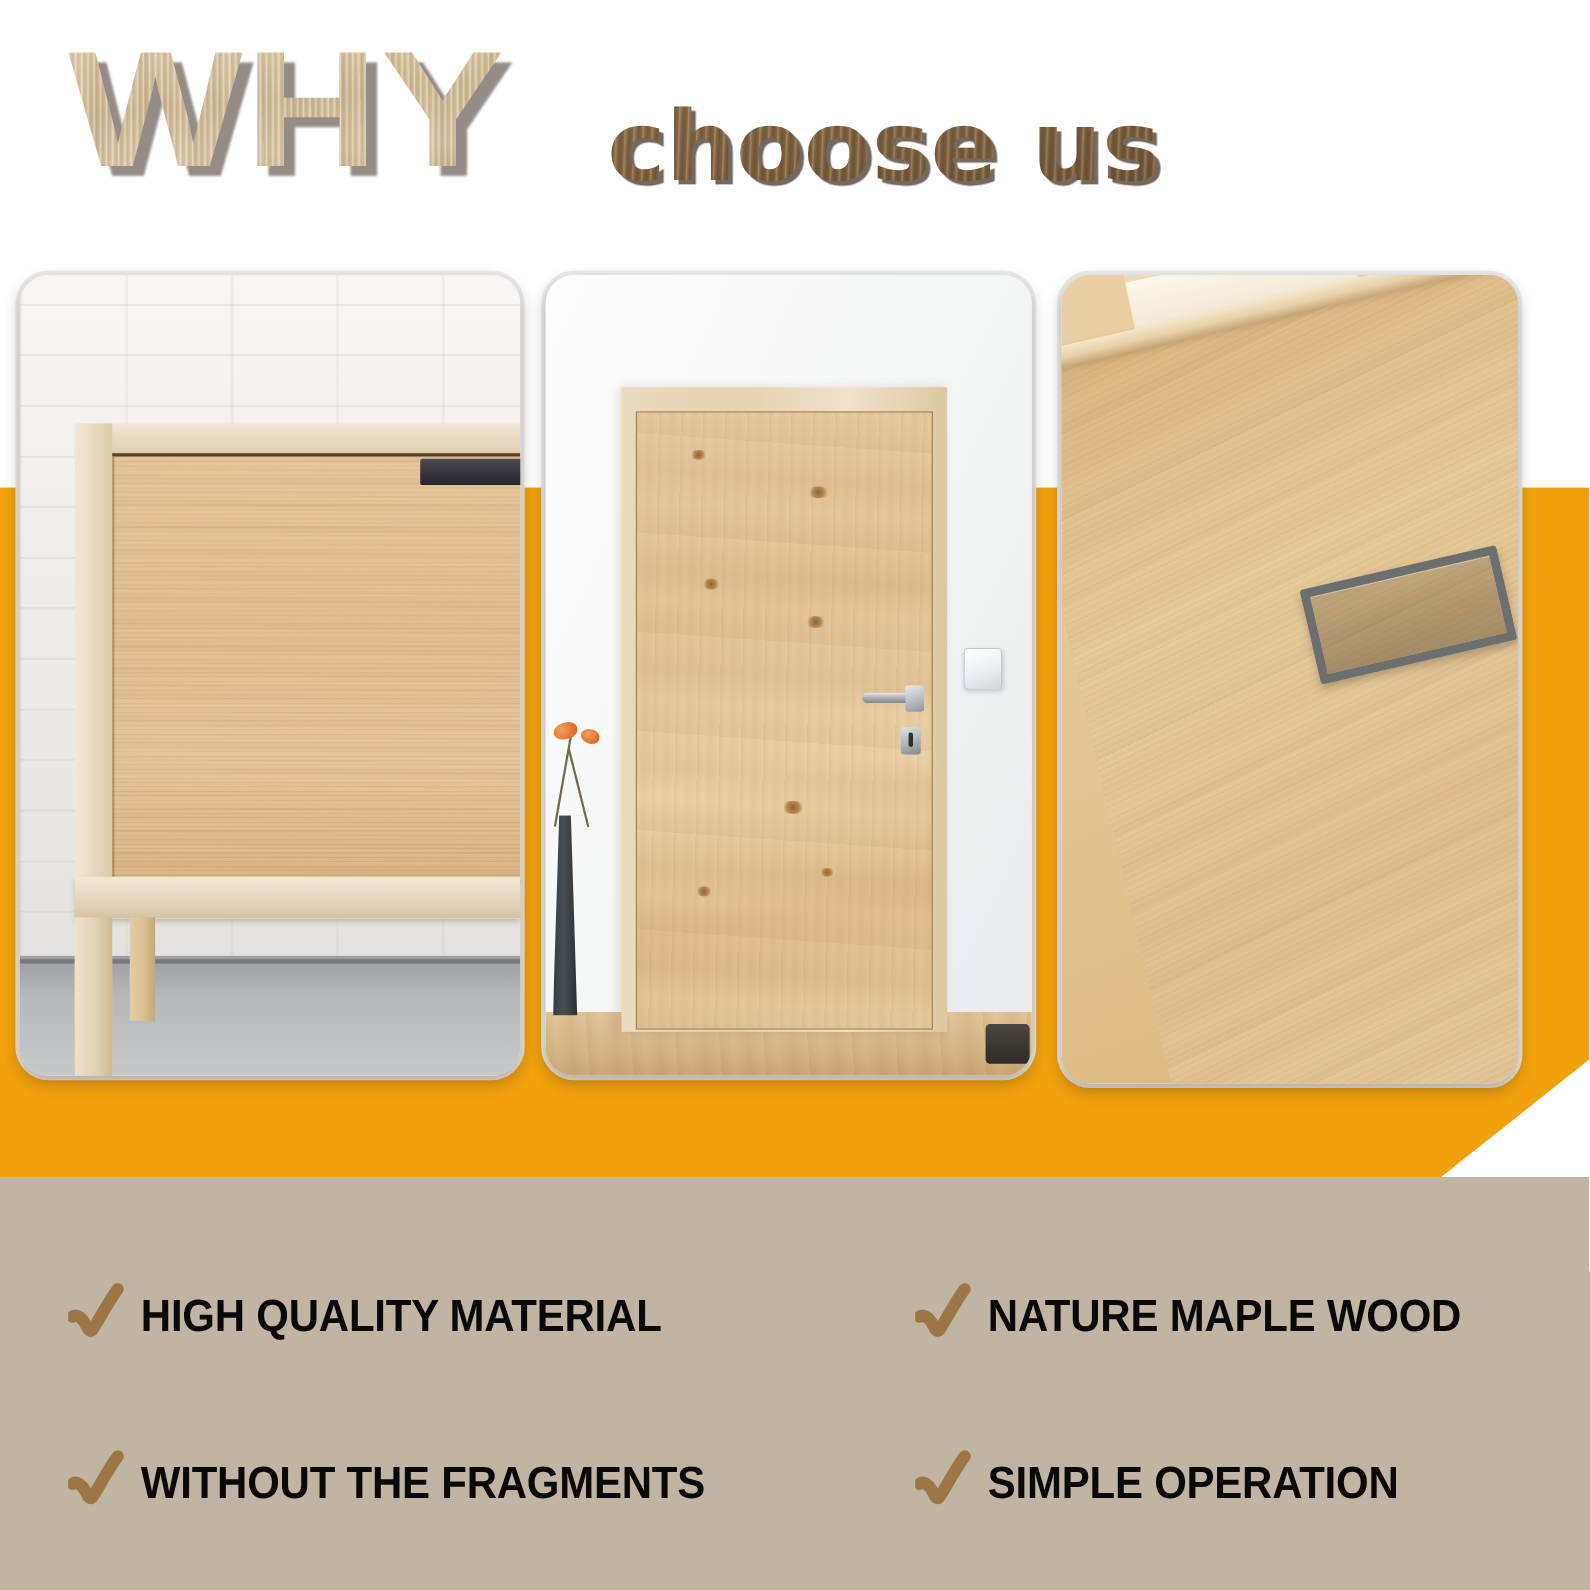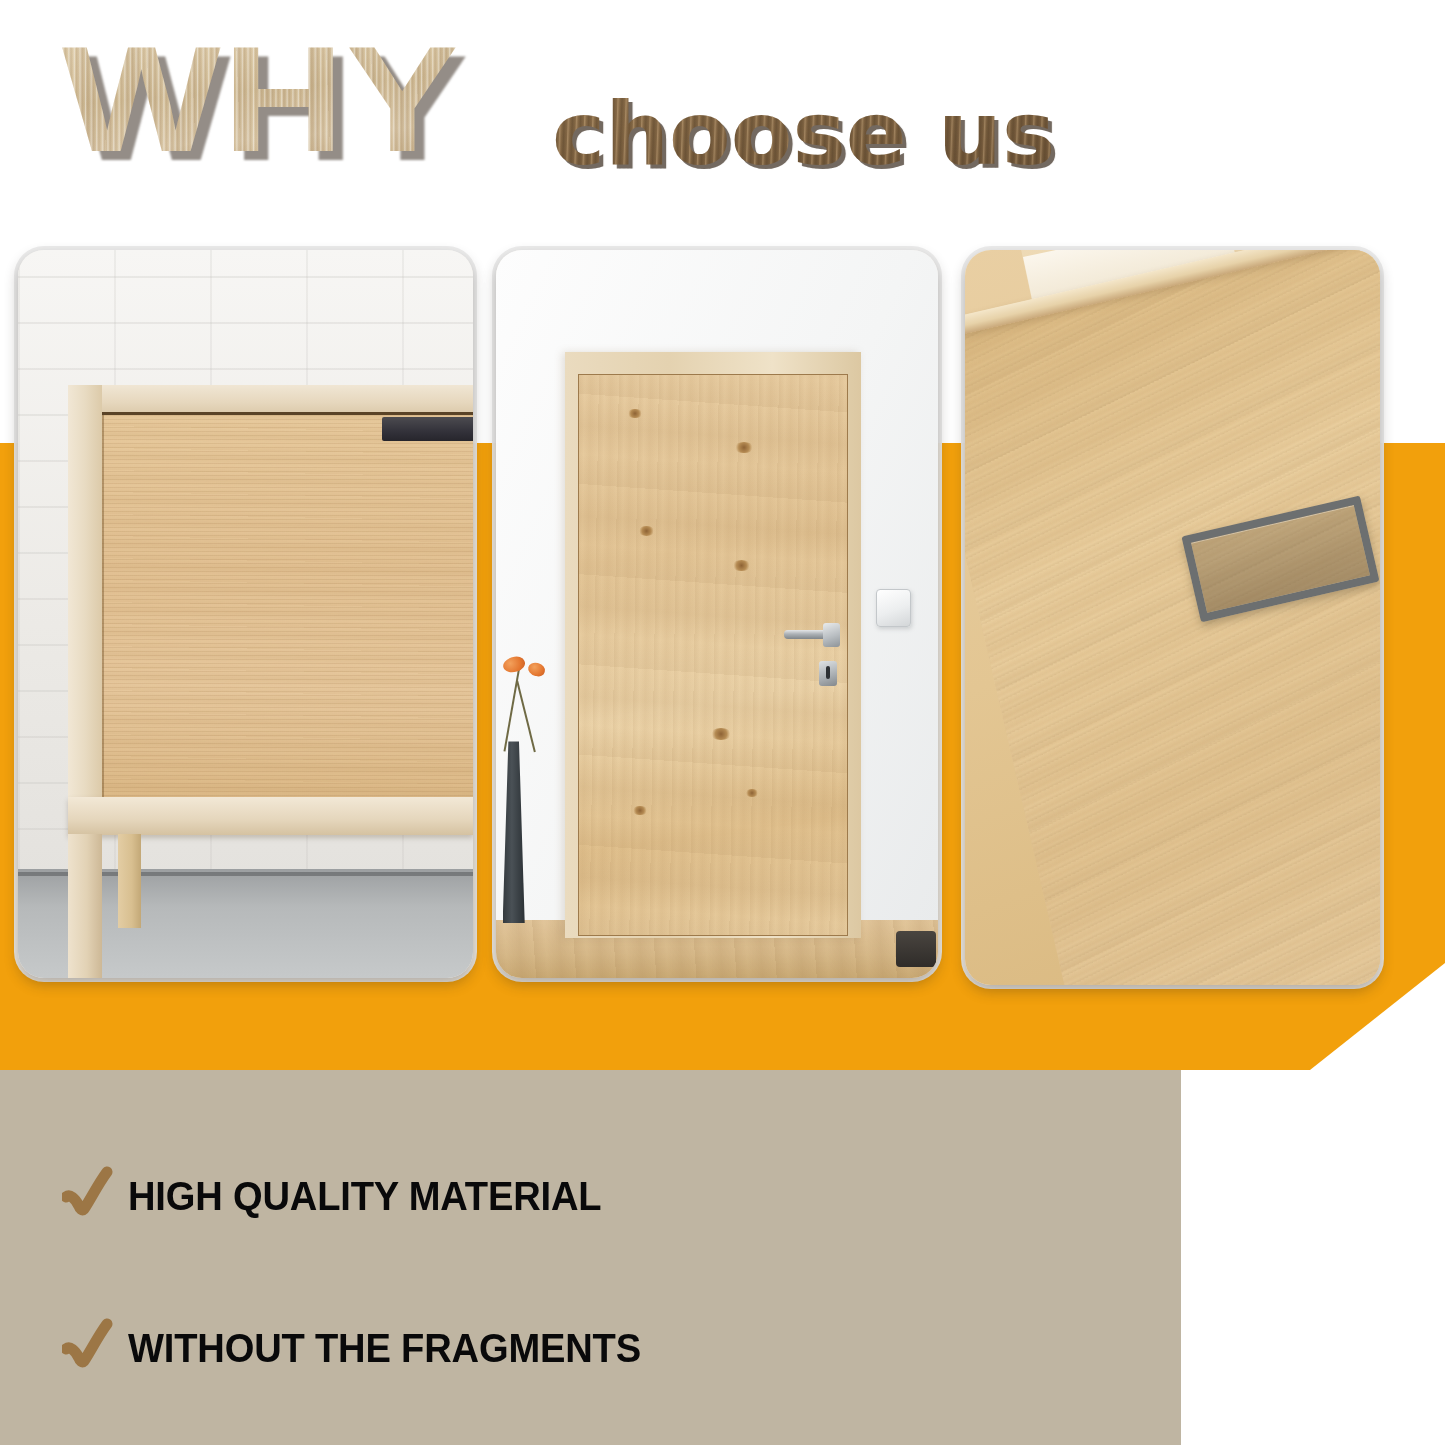--- a/index.html
+++ b/index.html
@@ -331,21 +331,21 @@
     background: linear-gradient(180deg, rgba(120,100,70,0.35) 0%, rgba(90,72,48,0.45) 100%);
     box-shadow: 0 4px 8px rgba(90,74,50,0.35),
                 inset 0 1px 0 rgba(255,255,255,0.35);
   }
 
   
   .features {
     position: absolute;
     left: 0;
     top: 1070px;
-    width: 1181px;
+    width: 1445px;
     height: 375px;
     background: #bfb5a2;
   }
   .feature {
     position: absolute;
     display: flex;
     align-items: center;
     gap: 14px;
     white-space: nowrap;
   }
@@ -442,24 +442,36 @@
 
   <div class="features">
 
     <div class="feature feature-r1 feature-c1">
       <svg class="check" viewBox="0 0 52 60">
         <path d="M4 31 C8 28 13 32 17 40 C18 43 20 45 22 43 C27 36 36 18 45 6" fill="none" stroke="#9C7645" stroke-width="11" stroke-linecap="round" stroke-linejoin="round"></path>
       </svg>
       <span class="feature-label">HIGH QUALITY MATERIAL</span>
     </div>
 
+    <div class="feature feature-r1 feature-c2">
+      <svg class="check" viewBox="0 0 52 60">
+        <path d="M4 31 C8 28 13 32 17 40 C18 43 20 45 22 43 C27 36 36 18 45 6" fill="none" stroke="#9C7645" stroke-width="11" stroke-linecap="round" stroke-linejoin="round"></path>
+      </svg>
+      <span class="feature-label">NATURE MAPLE WOOD</span>
+    </div>
 
     <div class="feature feature-r2 feature-c1">
       <svg class="check" viewBox="0 0 52 60">
         <path d="M4 31 C8 28 13 32 17 40 C18 43 20 45 22 43 C27 36 36 18 45 6" fill="none" stroke="#9C7645" stroke-width="11" stroke-linecap="round" stroke-linejoin="round"></path>
       </svg>
       <span class="feature-label">WITHOUT THE FRAGMENTS</span>
     </div>
 
+    <div class="feature feature-r2 feature-c2">
+      <svg class="check" viewBox="0 0 52 60">
+        <path d="M4 31 C8 28 13 32 17 40 C18 43 20 45 22 43 C27 36 36 18 45 6" fill="none" stroke="#9C7645" stroke-width="11" stroke-linecap="round" stroke-linejoin="round"></path>
+      </svg>
+      <span class="feature-label">SIMPLE OPERATION</span>
+    </div>
 
   </div>
 
 </div>
 
 </body></html>

